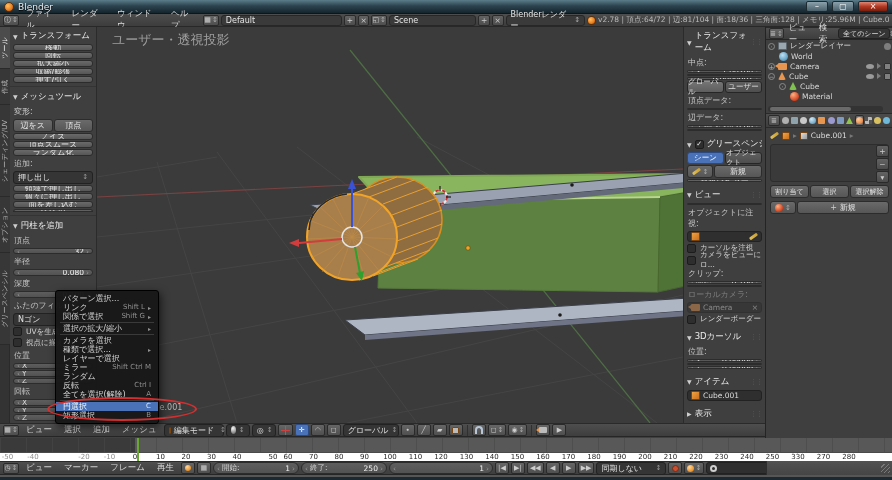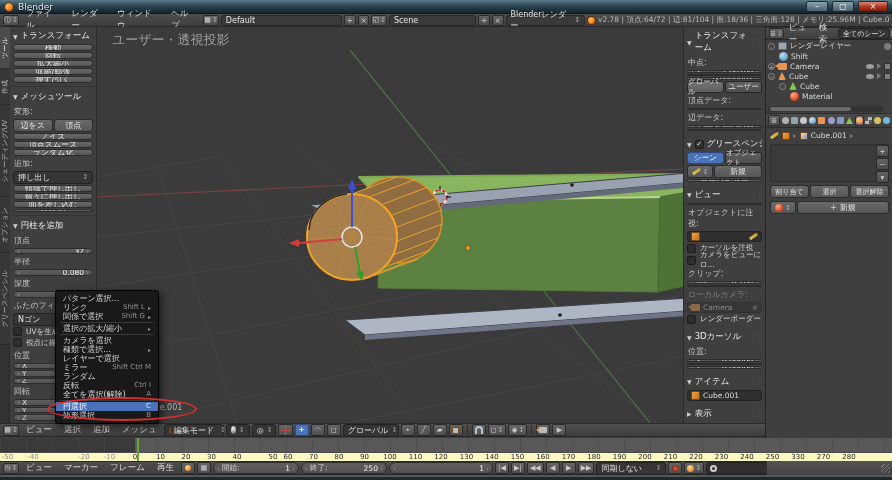--- a/index.html
+++ b/index.html
@@ -88,21 +88,21 @@
 .slotbox{margin:1px 4px;height:38px;background:#3a3a3a;border:1px solid #2d2d2d;border-radius:3px;position:relative}
 .slotcol{position:absolute;right:-1px;top:0;display:flex;flex-direction:column;gap:1px}
 .slotcol .sq{width:13px;height:12px}
 .btn3{display:flex;gap:1px;padding:2px 4px}
 .btn3 .btn{flex:1;font-size:7px}
 .newrow{display:flex;gap:1px;padding:1px 4px;align-items:center}
 
 #timeline{left:0;top:438px;width:892px;height:39px;background:#565656}
 #tl-canvas{position:absolute;left:0;top:0;width:892px;height:14px;background:repeating-linear-gradient(90deg,#4e4e4e 0 1px,transparent 1px 26px),#585858}
 #tl-dark{position:absolute;left:0;top:0;width:135px;height:14px;background:repeating-linear-gradient(90deg,#424242 0 1px,transparent 1px 26px),#3a3a3a}
-#tl-ruler{position:absolute;left:0;top:14px;width:892px;height:9px;background:#fef9c3;border-top:1px solid #4a4a4a}
+#tl-ruler{position:absolute;left:0;top:14px;width:892px;height:9px;background:#ffffff;border-top:1px solid #4a4a4a}
 .tick{position:absolute;top:0;transform:translateX(-50%);font-size:7px;color:#1f1f1f}
 #tl-frameline{position:absolute;left:137px;top:0;width:2px;height:23px;background:#69a832}
 #tl-hdr{position:absolute;left:0;top:23px;width:892px;height:14px}
 #tl-right{position:absolute;left:766px;top:23px;width:126px;height:14px;background:linear-gradient(#525252,#454545);border-left:1px solid #2e2e2e}
 .grip{position:absolute;right:2px;bottom:2px;width:9px;height:9px;background:repeating-linear-gradient(135deg,transparent 0 2px,#7a7a7a 2px 3px)}
 #bottomstrip{left:0;top:477px;width:892px;height:3px;background:#1d2930}
 
 #ctxmenu{left:55px;top:290px;width:104px;background:rgba(24,24,24,.97);border:1px solid #000;border-radius:3px;box-shadow:2px 3px 8px rgba(0,0,0,.6);padding:3px 0;z-index:10}
 .mrow{height:9px;display:flex;align-items:center;padding:0 7px;font-size:8px;color:#d8d8d8;line-height:9px}
 .mrow .sc{margin-left:auto;color:#909090;font-size:7px}
@@ -573,21 +573,21 @@
       <div class="orow">
           <span class="exp">·</span>
           <span class="oic ic-img"></span>
           <span>レンダーレイヤー</span>
           <span class="grow"></span>
           <span class="ri"></span>
         </div>
       <div class="orow">
           <span class="oind"></span>
           <span class="oic ic-globe"></span>
-          <span>Shift</span>
+          <span>World</span>
         </div>
       <div class="orow">
           <span class="exp">+</span>
           <span class="ic-cam"></span>
           <span>Camera</span>
           <span class="grow"></span>
           <span class="ic-eye"></span>
           <span class="ri tri"></span>
           <span class="ri sq"></span>
         </div>

